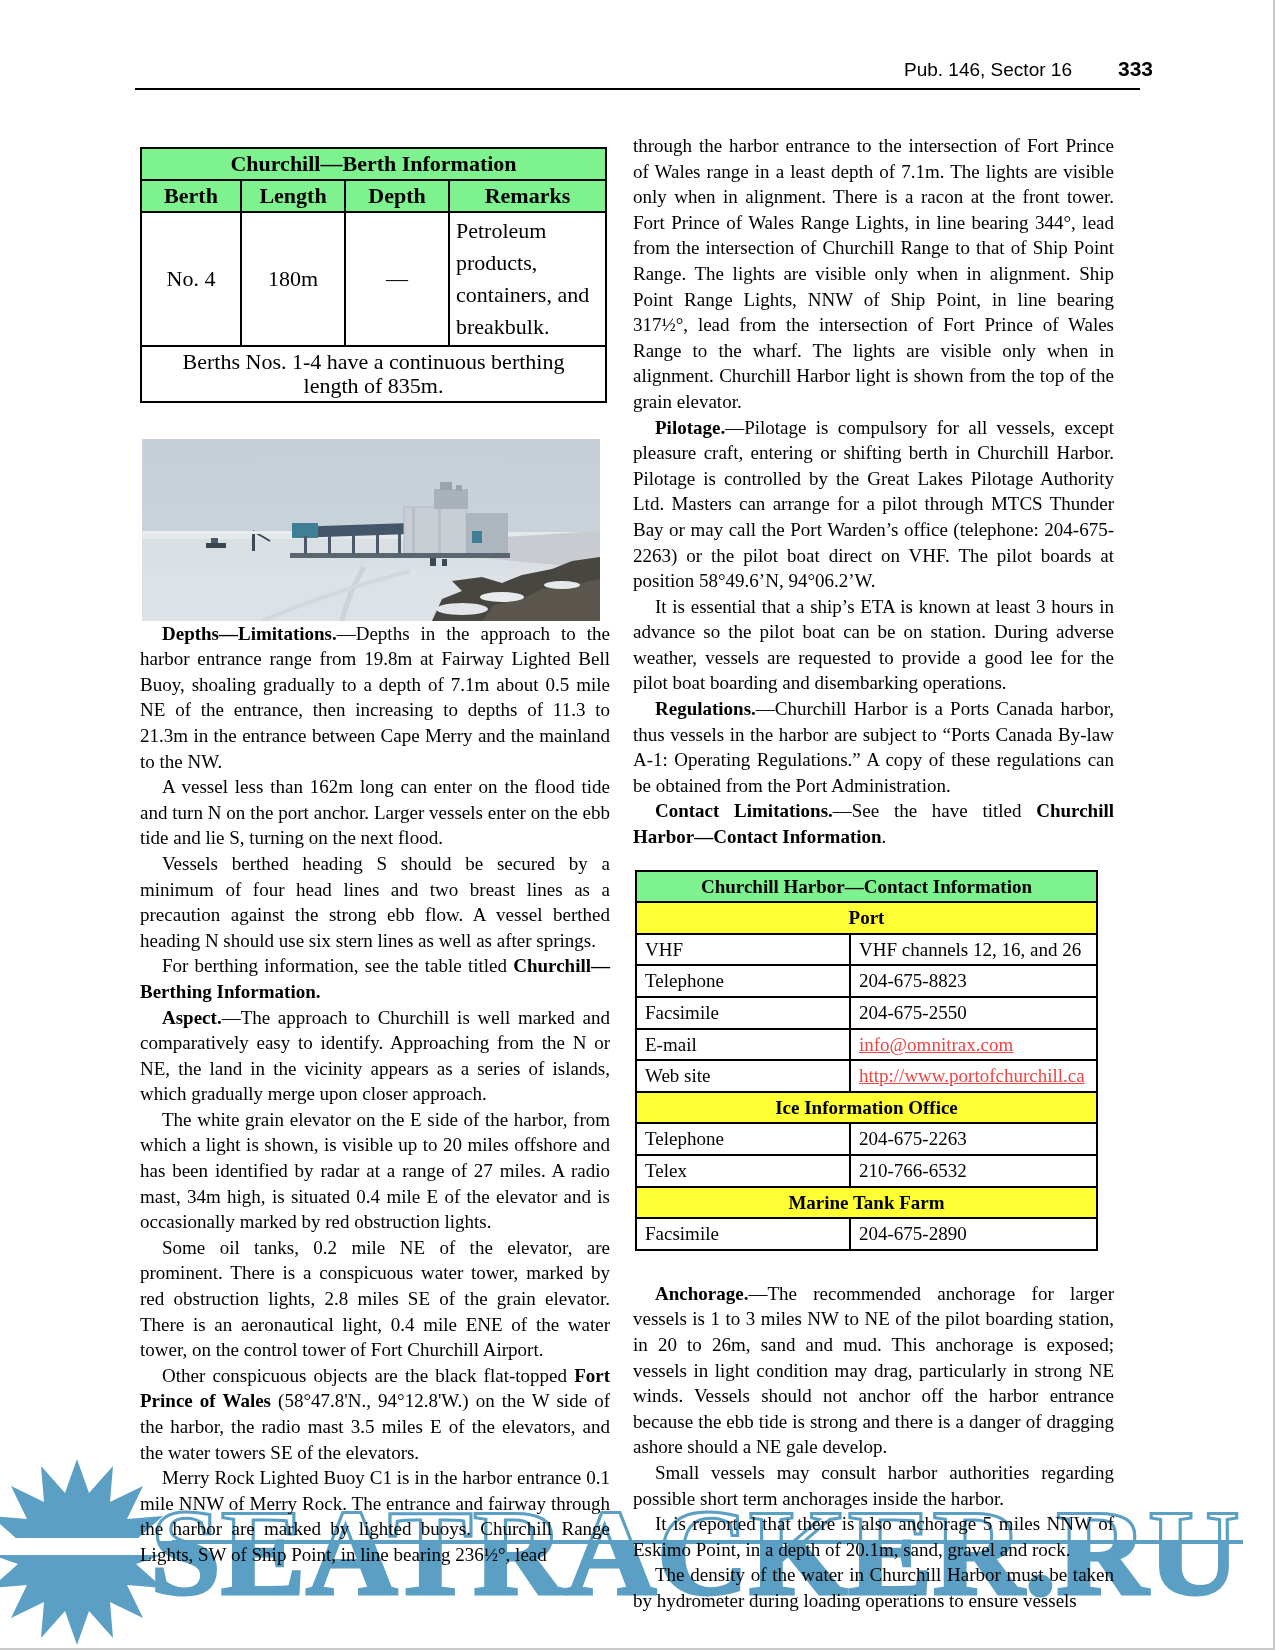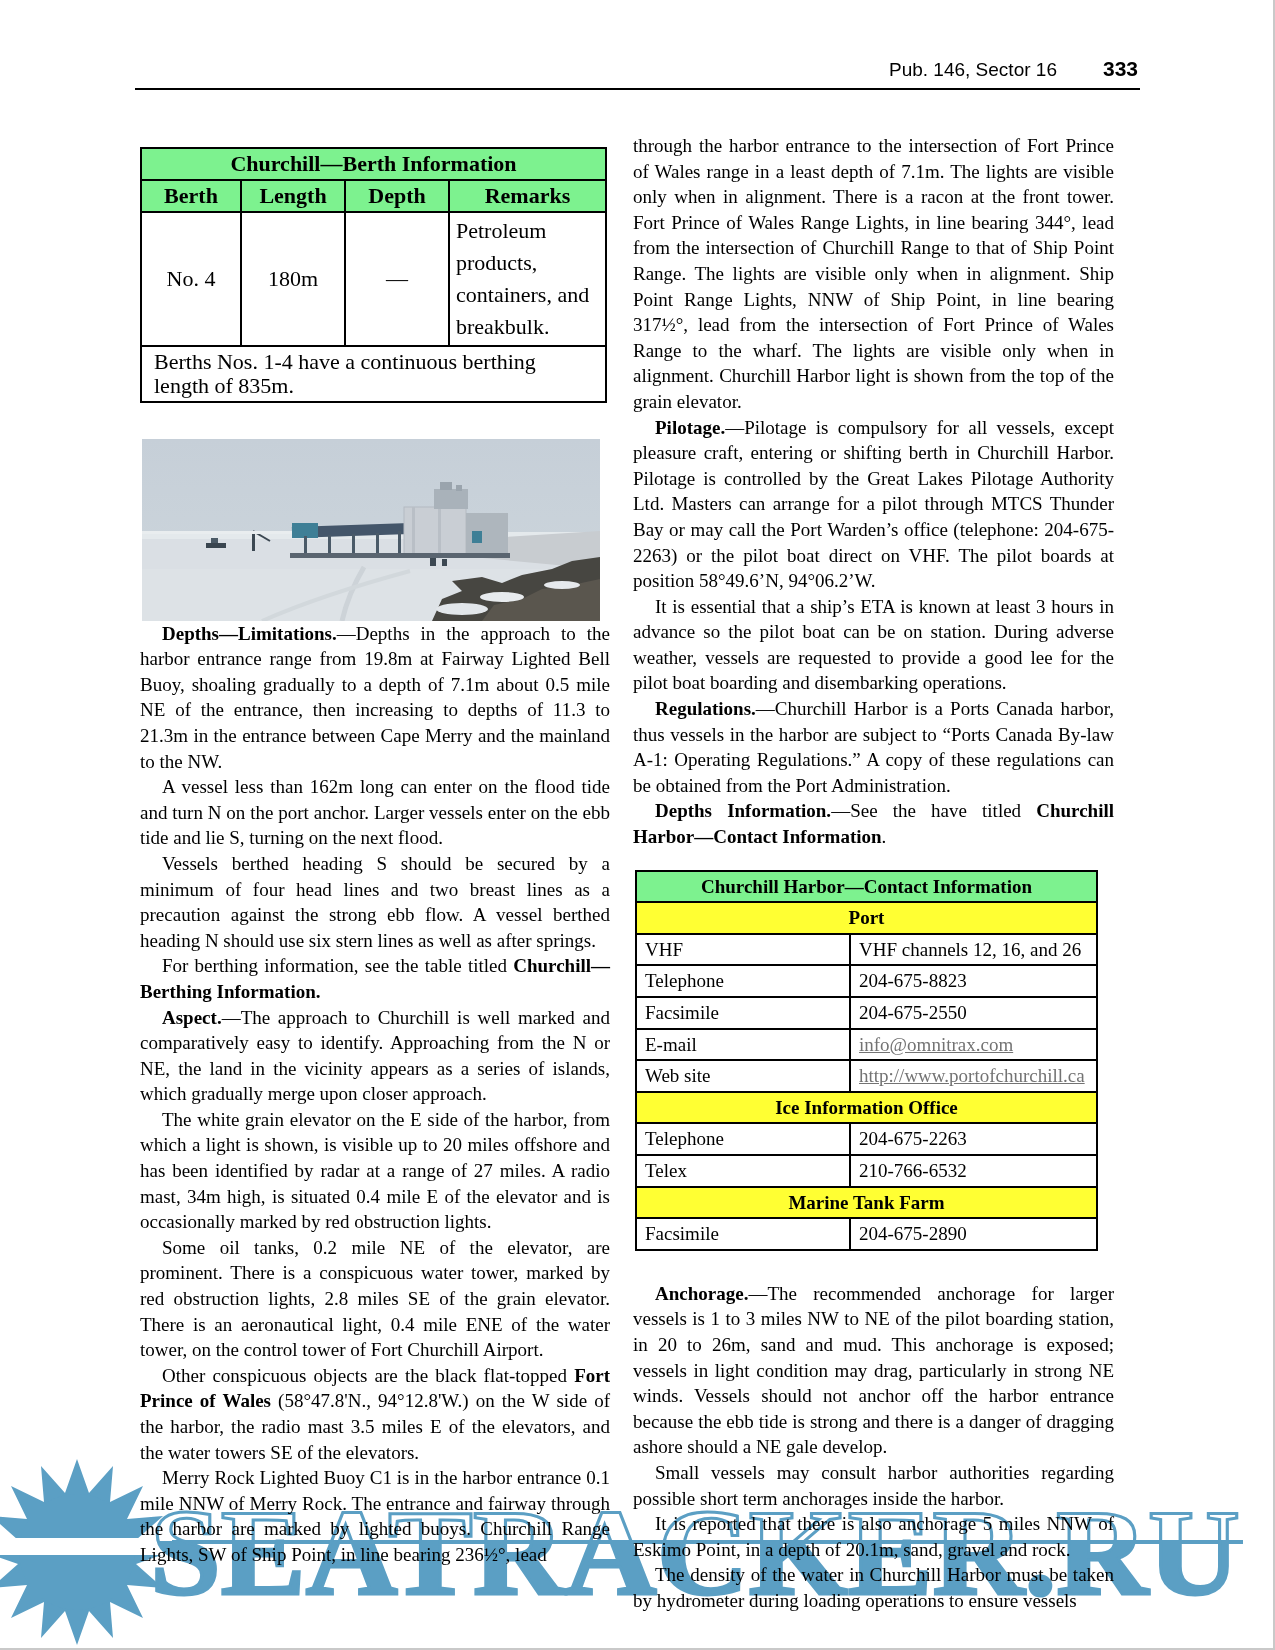--- a/index.html
+++ b/index.html
@@ -2,49 +2,49 @@
 <html><head>
 <meta charset="utf-8">
 <style>
   html,body{margin:0;padding:0;background:#ffffff;}
   .page{
     position:relative;width:1275px;height:1650px;background:#ffffff;
     font-family:"Liberation Serif", serif;color:#000;overflow:hidden;
     box-sizing:border-box;border-right:2px solid #c9c9c9;border-bottom:2px solid #c9c9c9;
   }
   
-  .page-header{position:absolute;top:57px;left:133px;width:1005px;text-align:right;
+  .page-header{position:absolute;top:57px;left:148px;width:1005px;text-align:right;
     font-family:"Liberation Sans", sans-serif;font-size:19px;}
   .page-header .pagenum{font-weight:bold;font-size:21px;margin-left:46px;}
   .header-rule{position:absolute;top:88px;left:135px;width:1005px;height:2px;background:#000;}
   
   .col{position:absolute;width:470px;font-size:19px;line-height:25.6px;}
   .col-left{left:140px;top:147px;width:470px;z-index:2;}
   .col-right{left:633px;top:133px;width:481px;z-index:2;}
   .body-text p{margin:0;text-indent:22px;text-align:justify;}
   .body-text p.no-indent{text-indent:0;}
   
   table{border-collapse:collapse;}
   .berth-table{width:467px;border:2px solid #000;font-size:22px;}
   .berth-table td,.berth-table th{border:2px solid #000;padding:2px 6px;}
   .tbl-title{background:var(--green);font-weight:bold;text-align:center;height:26px;}
   .berth-table th{background:var(--green);text-align:center;height:24px;}
   .berth-table td.c{text-align:center;}
   .berth-table td.remarks{text-align:left;line-height:32px;}
-  .berth-table td.footnote{text-align:left;line-height:24px;padding:3px 12px;}
+  .berth-table td.footnote{text-align:center;line-height:24px;padding:3px 12px;}
   
   .photo-wrap{margin:36px 0 0 2px;width:458px;height:182px;}
   .caption{margin-top:22px;margin-bottom:16px;text-align:center;font-weight:bold;font-size:19.5px;}
   
   .contact-table{width:463px;border:2px solid #000;font-size:19px;margin:20px 0 30px 2px;}
   .contact-table td{border:2px solid #000;padding:2px 8px;height:25px;}
   .contact-table td.label{width:196px;}
   .ct-title{background:var(--green);font-weight:bold;text-align:center;}
   .ct-sub{background:var(--yellow);font-weight:bold;text-align:center;}
-  a.link{color:#737373;text-decoration:underline;cursor:pointer;}
+  a.link{color:#ef4444;text-decoration:underline;cursor:pointer;}
   
   .wm-line{position:absolute;top:1540px;left:0;width:1243px;height:4px;background:var(--wmblue);z-index:1;}
   .sun{position:absolute;left:-18px;top:1457px;z-index:1;}
   .wm-text{position:absolute;left:150px;top:1492px;z-index:1;}
 </style>
 </head>
 <body>
 
 <div class="page" style="--green:#7DF28F;--yellow:#FFFF33;--wmblue:#5B9FC4;">
 
@@ -166,21 +166,21 @@
       <p><span>Merry Rock Lighted Buoy C1 is in the harbor entrance 0.1 mile NNW of Merry Rock. The entrance and fairway through the harbor are marked by lighted buoys. Churchill Range Lights, SW of Ship Point, in line bearing 236½°, lead</span></p>
     </div>
   </div>
 
   <div class="col col-right">
     <div class="body-text">
       <p class="no-indent"><span>through the harbor entrance to the intersection of Fort Prince of Wales range in a least depth of 7.1m. The lights are visible only when in alignment. There is a racon at the front tower. Fort Prince of Wales Range Lights, in line bearing 344°, lead from the intersection of Churchill Range to that of Ship Point Range. The lights are visible only when in alignment. Ship Point Range Lights, NNW of Ship Point, in line bearing 317½°, lead from the intersection of Fort Prince of Wales Range to the wharf. The lights are visible only when in alignment. Churchill Harbor light is shown from the top of the grain elevator.</span></p>
       <p><b>Pilotage.</b><span>—Pilotage is compulsory for all vessels, except pleasure craft, entering or shifting berth in Churchill Harbor. Pilotage is controlled by the Great Lakes Pilotage Authority Ltd. Masters can arrange for a pilot through MTCS Thunder Bay or may call the Port Warden’s office (telephone: 204-675-2263) or the pilot boat direct on VHF. The pilot boards at position 58°49.6’N, 94°06.2’W.</span></p>
       <p><span>It is essential that a ship’s ETA is known at least 3 hours in advance so the pilot boat can be on station. During adverse weather, vessels are requested to provide a good lee for the pilot boat boarding and disembarking operations.</span></p>
       <p><b>Regulations.</b><span>—Churchill Harbor is a Ports Canada harbor, thus vessels in the harbor are subject to “Ports Canada By-law A-1: Operating Regulations.” A copy of these regulations can be obtained from the Port Administration.</span></p>
-      <p><b>Depths Information.</b><span>—See the have titled </span><b>Churchill Harbor—Contact Information</b><span>.</span></p>
+      <p><b>Contact Limitations.</b><span>—See the have titled </span><b>Churchill Harbor—Contact Information</b><span>.</span></p>
     </div>
 
     <table class="contact-table">
       <tbody>
           <tr>
             <td class="ct-title" colspan="2">Churchill Harbor—Contact Information</td>
           </tr>
       <tr>
             <td class="ct-sub" colspan="2">Port</td>
           </tr>

